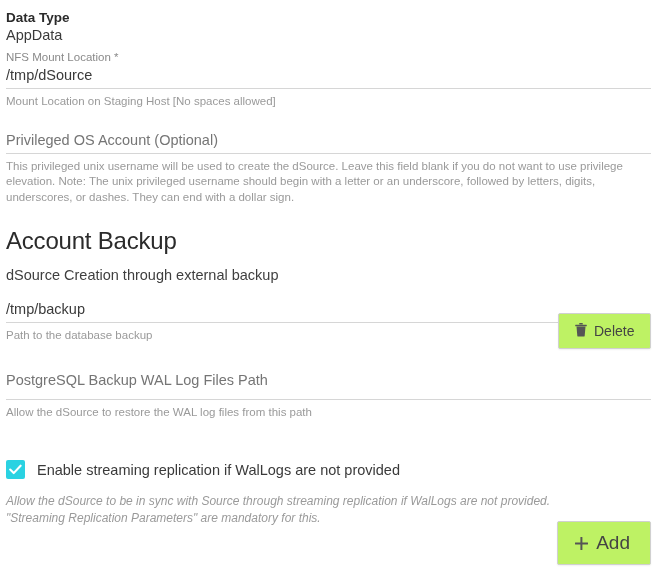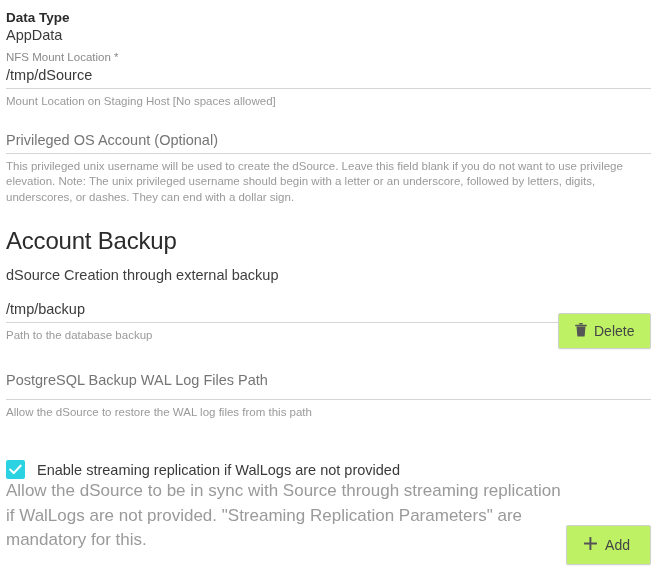--- a/index.html
+++ b/index.html
@@ -137,34 +137,37 @@
     flex: 0 0 19px;
     cursor: pointer;
   }
   .checkbox svg { display: block; }
   .checkbox-label {
     font-size: 14.5px;
     color: #3a3a3a;
   }
 
   .bottom-note {
-    font-size: 17px;
+    font-size: 12px;
     color: #9a9a9a;
     line-height: 1.45;
+    margin-top: 14px;
     max-width: 560px;
+    font-style: italic;
   }
 
   .add-row {
     position: absolute;
     right: 6px;
     bottom: 10px;
   }
   .btn-add {
     padding: 10px 20px 10px 16px;
-    font-size: 14px;
+    font-size: 19px;
+    align-items: flex-end;
   }
   .btn-add .glyph { font-size: 17px; color: #555; }
 </style>
 </head>
 <body>
 
 <div class="page">
 
   <div class="field-block">
     <div class="field-label-strong">Data Type</div>

